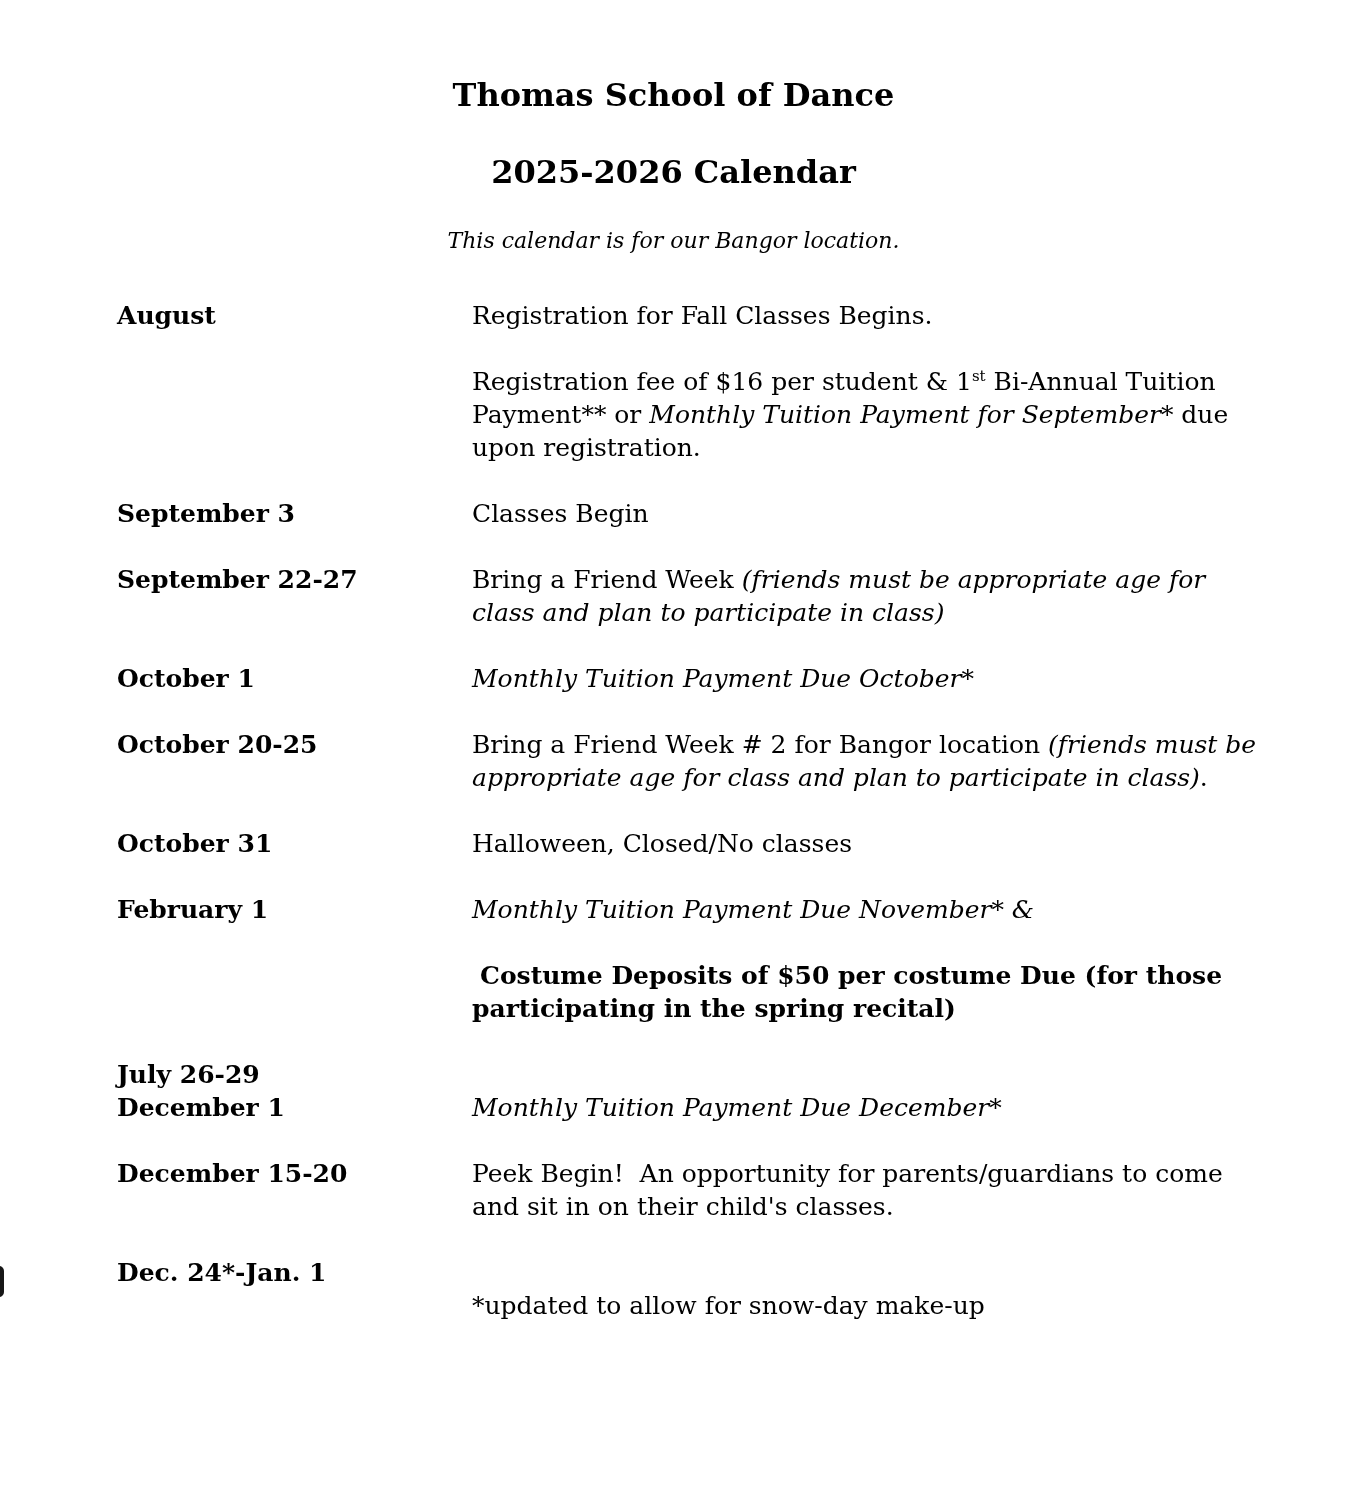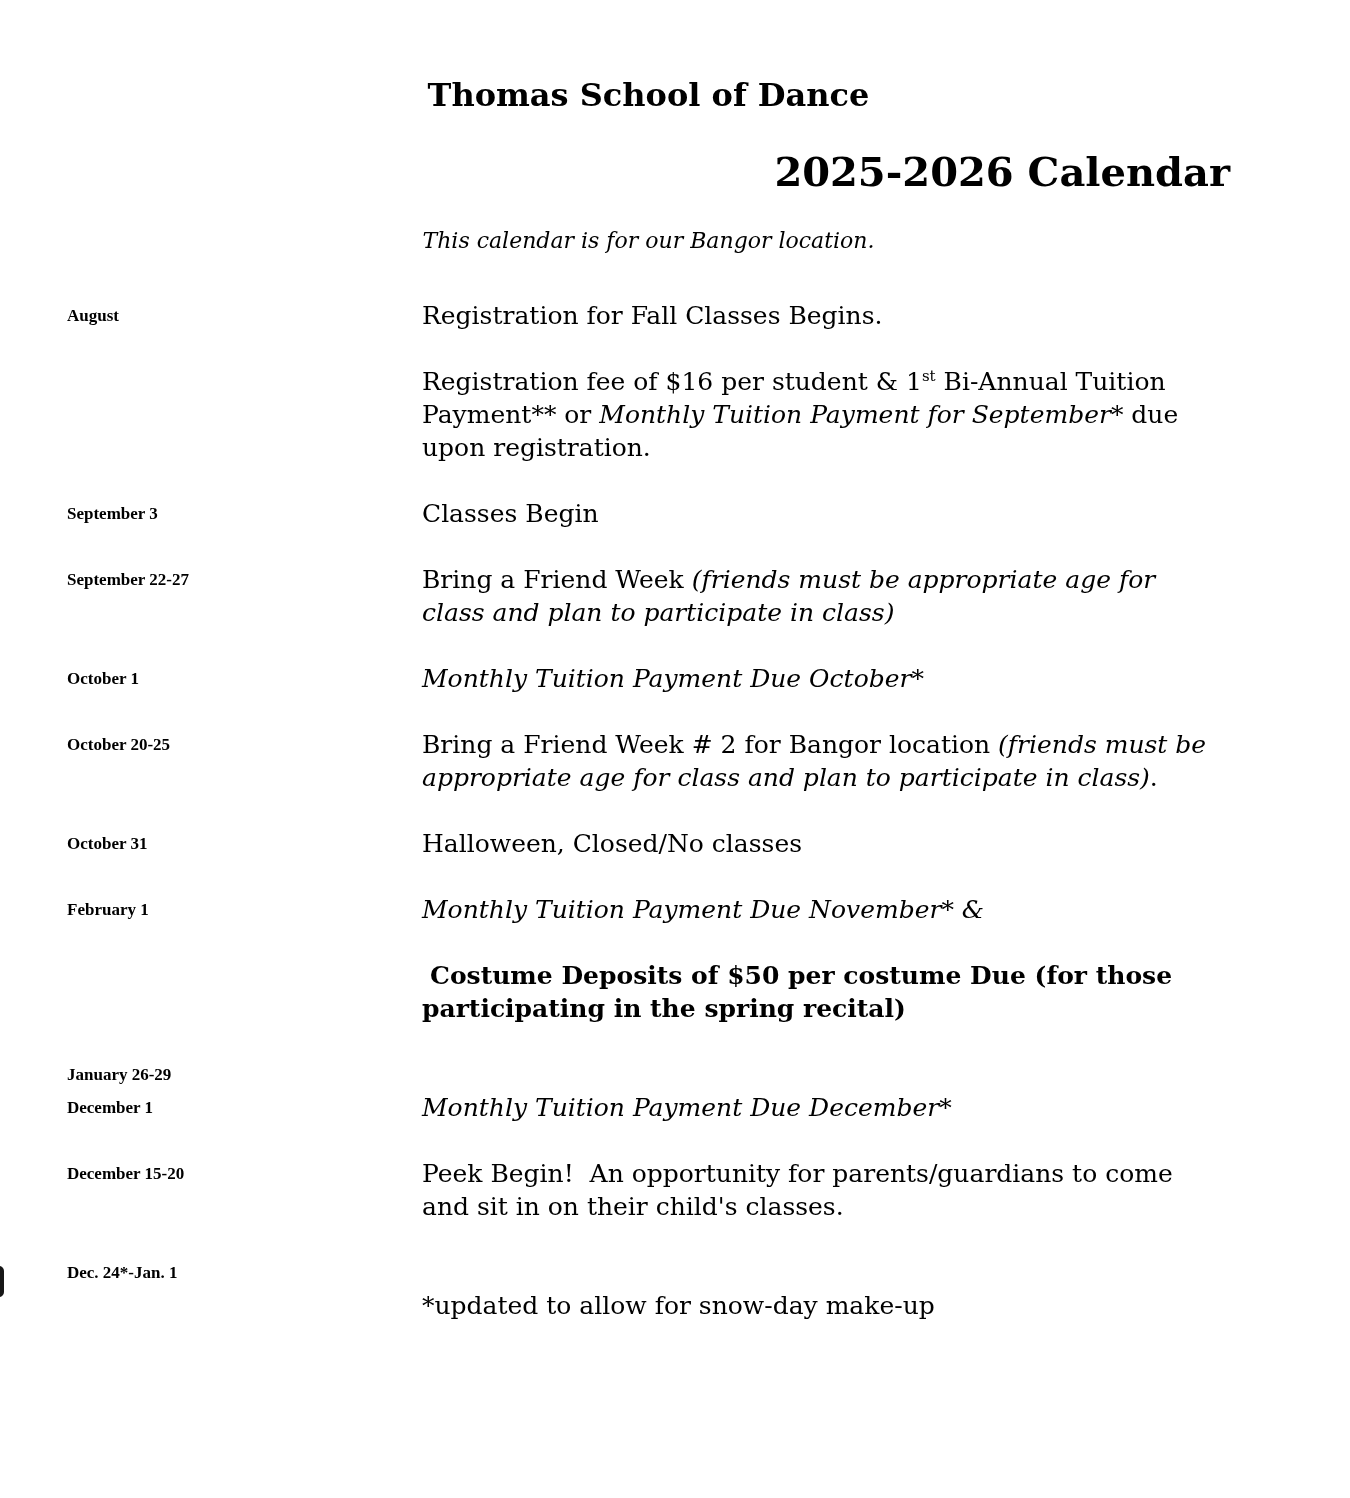--- a/index.html
+++ b/index.html
@@ -9,57 +9,56 @@
   }
   body {
     width: 1350px;
     height: 1498px;
     position: relative;
     overflow: hidden;
     font-family: "DejaVu Serif", "Liberation Serif", serif;
     color: #000000;
   }
   .page {
-    padding: 74px 120px 30px 67px;
+    padding: 74px 120px 30px 117px;
   }
   .doc-title {
     font-size: 32px;
     line-height: 42px;
     font-weight: bold;
     text-align: center;
     margin: 0 0 35px 0;
   }
   .doc-subtitle {
-    font-size: 40px;
+    font-size: 32px;
     line-height: 42px;
     font-weight: bold;
-    text-align: right;
+    text-align: center;
     margin: 0 0 33px 0;
   }
   .doc-note {
     font-size: 22px;
     line-height: 29px;
     font-style: italic;
     text-align: center;
     margin: 0 0 44px 0;
   }
   .entries {
     width: 1155px;
   }
   .row {
     display: flex;
     align-items: flex-start;
   }
   .date {
     flex: 0 0 355px;
     width: 355px;
     font-weight: bold;
-    font-size: 17px;
+    font-size: 25px;
     line-height: 33px;
-    font-family: Liberation Serif, serif;
   }
   .desc {
     flex: 1 1 auto;
     max-width: 800px;
     font-size: 25px;
     line-height: 33px;
   }
   .para {
     margin: 0 0 33px 0;
     white-space: pre-wrap;
@@ -128,21 +127,21 @@
         </div>
       </div>
       <div class="row">
         <div class="date">February 1</div>
         <div class="desc">
           <div class="para"><span class="s-i">Monthly Tuition Payment Due November* &amp;</span></div>
           <div class="para"><span class="s-b">Costume Deposits of $50 per costume Due (for those participating in the spring recital)</span></div>
         </div>
       </div>
       <div class="row">
-        <div class="date">January 26-29</div>
+        <div class="date">July 26-29</div>
       </div>
       <div class="row">
         <div class="date">December 1</div>
         <div class="desc">
           <div class="para"><span class="s-i">Monthly Tuition Payment Due December*</span></div>
         </div>
       </div>
       <div class="row">
         <div class="date">December 15-20</div>
         <div class="desc">

